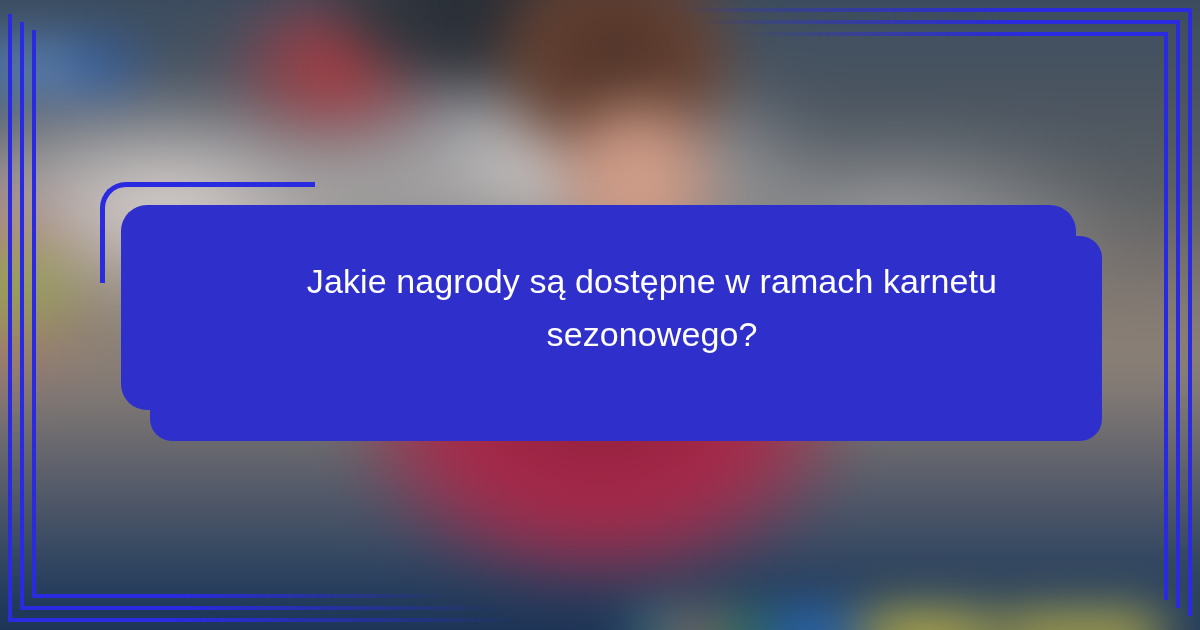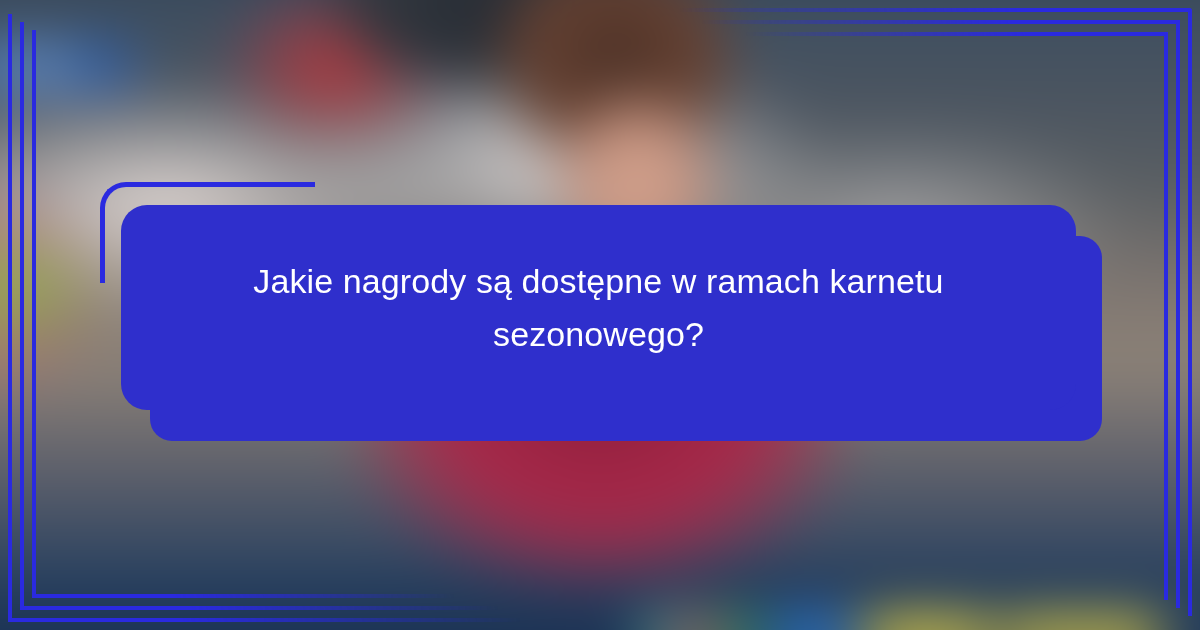--- a/index.html
+++ b/index.html
@@ -194,21 +194,21 @@
   }
   
   .card-main {
     position: absolute;
     left: 121px; top: 205px;
     width: 955px; height: 205px;
     background: #2f2fcc;
     border-radius: 26px;
     display: flex;
     align-items: center;
-    justify-content: center;
+    justify-content: flex-end;
   }
   .card-text {
     color: #ffffff;
     font-size: 34px;
     line-height: 1.55;
     font-weight: 400;
     text-align: center;
     letter-spacing: 0.1px;
     max-width: 800px;
     padding: 0 24px;

